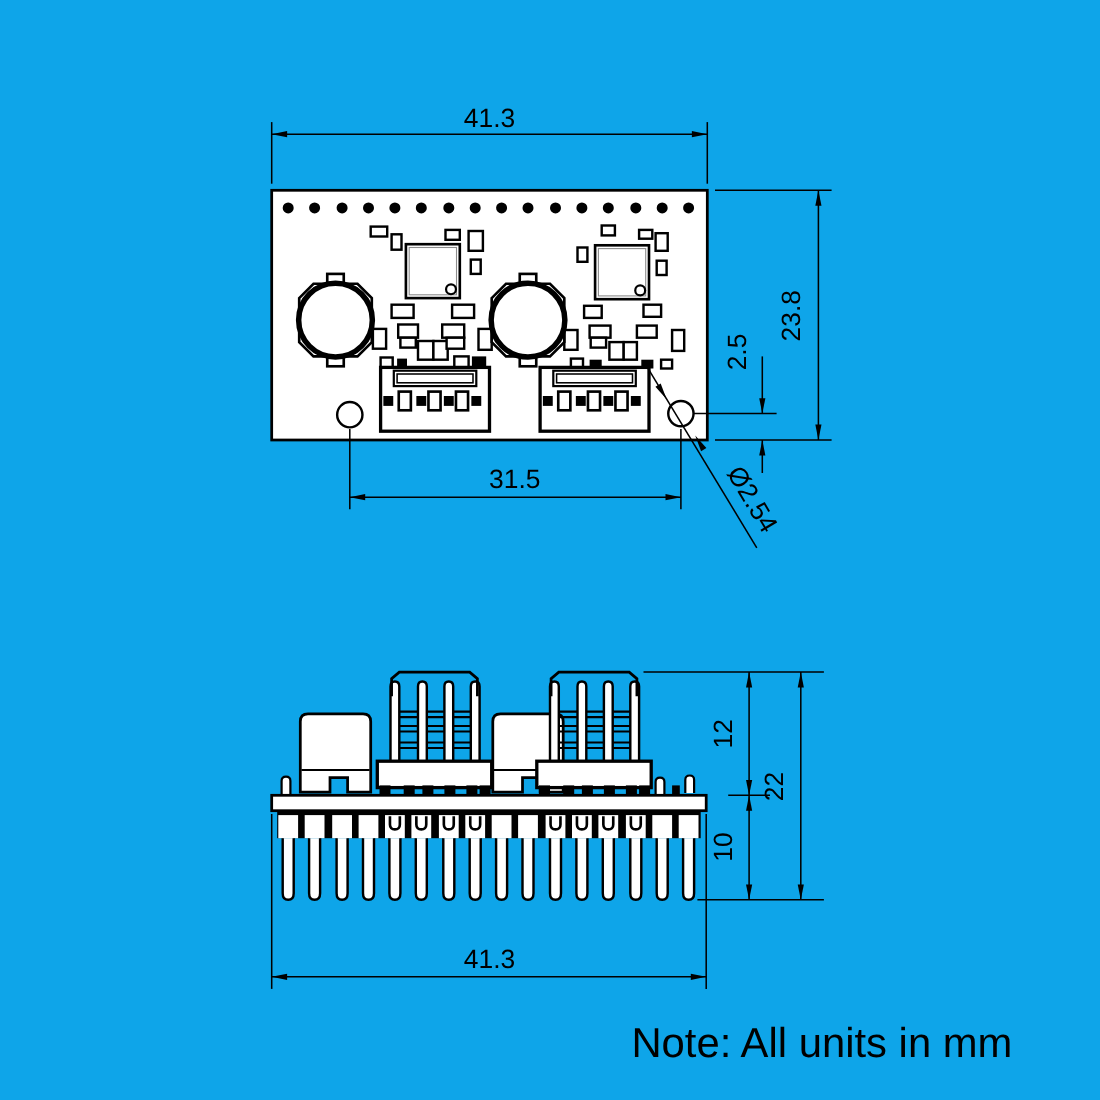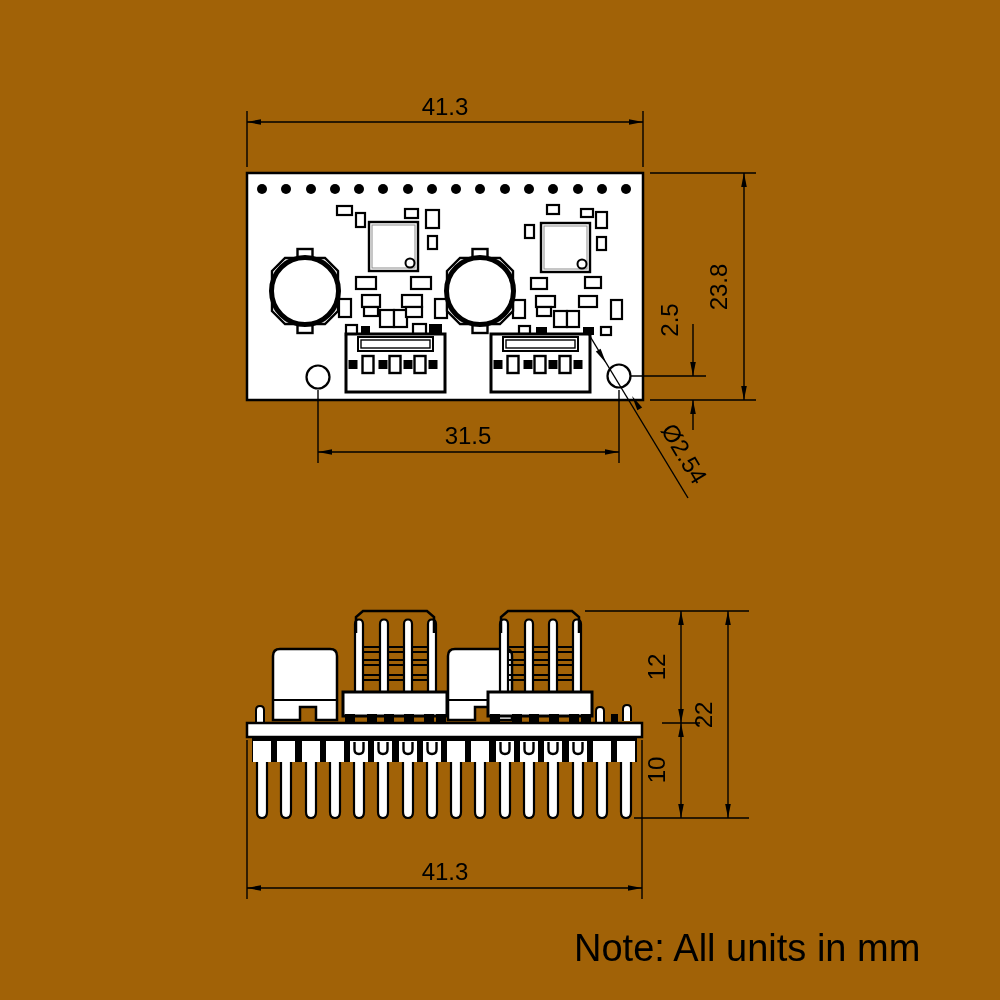--- a/index.html
+++ b/index.html
@@ -1,16 +1,16 @@
 <!DOCTYPE html>
 <html><head>
 <meta charset="utf-8">
 <style>
   html,body{margin:0;padding:0;background:#fff;}
-  .stage{width:1000px;height:1000px;position:relative;background:#a16207;overflow:hidden;}
+  .stage{width:1000px;height:1000px;position:relative;background:#0ea5e9;overflow:hidden;}
   svg{display:block;}
   .ol{fill:#fff;stroke:#000;stroke-width:2.4px;}
   .thin{fill:none;stroke:#000;stroke-width:1.4px;}
   .dimline{fill:none;stroke:#000;stroke-width:1.4px;}
   .dim{font-family:"Liberation Sans",sans-serif;font-size:24px;fill:#000;}
   .note{font-family:"Liberation Sans",sans-serif;font-size:38px;fill:#000;}
   .blk{fill:#000;stroke:none;}
   .smd{fill:#fff;stroke:#000;stroke-width:2.2px;}
 </style>
 </head>

